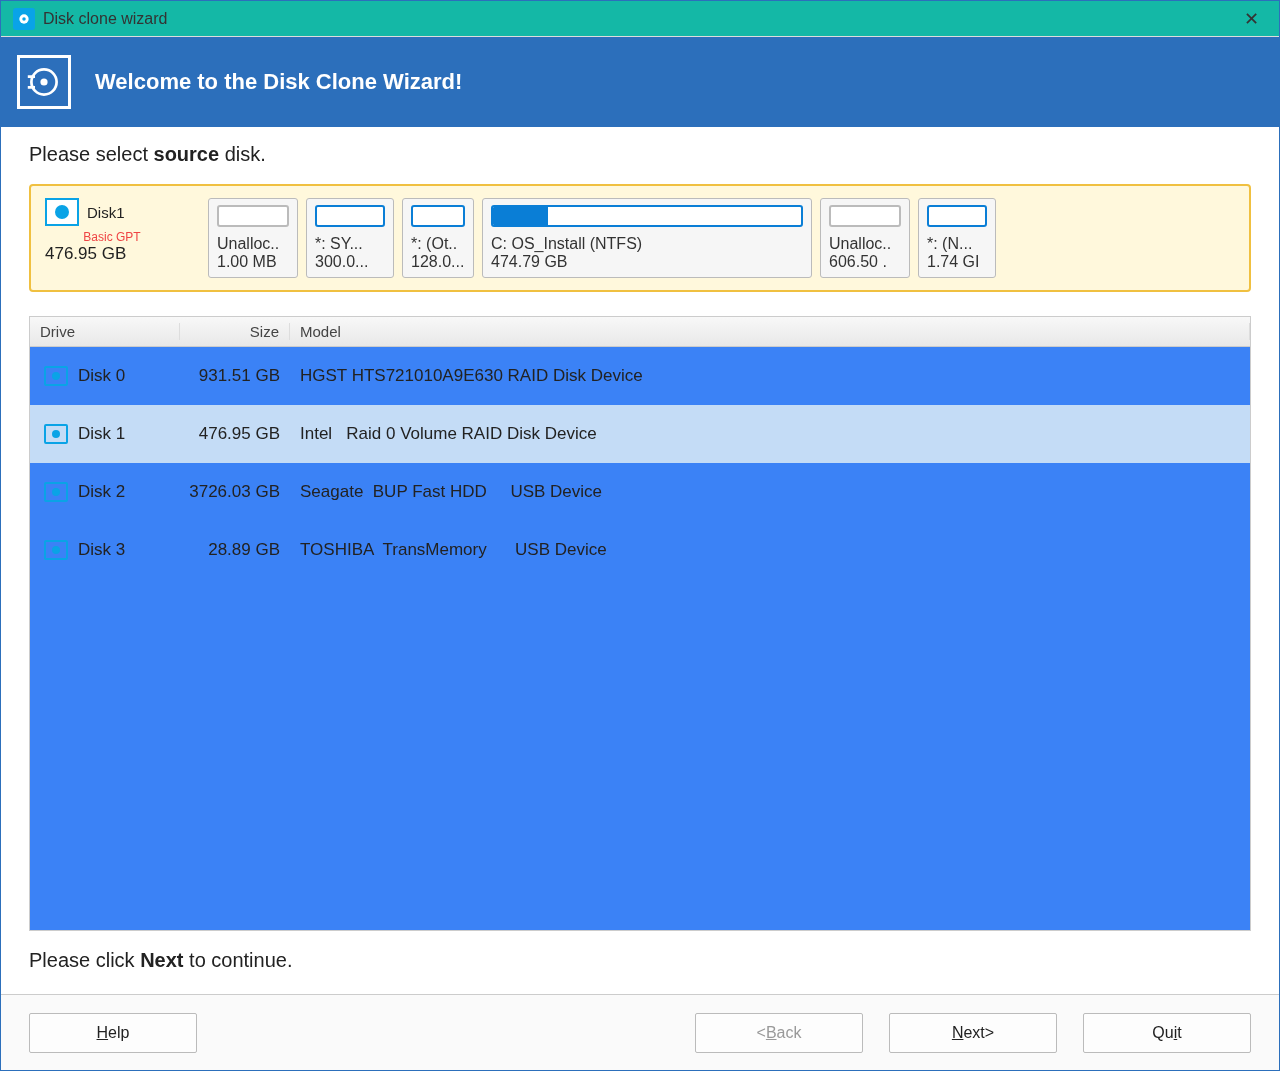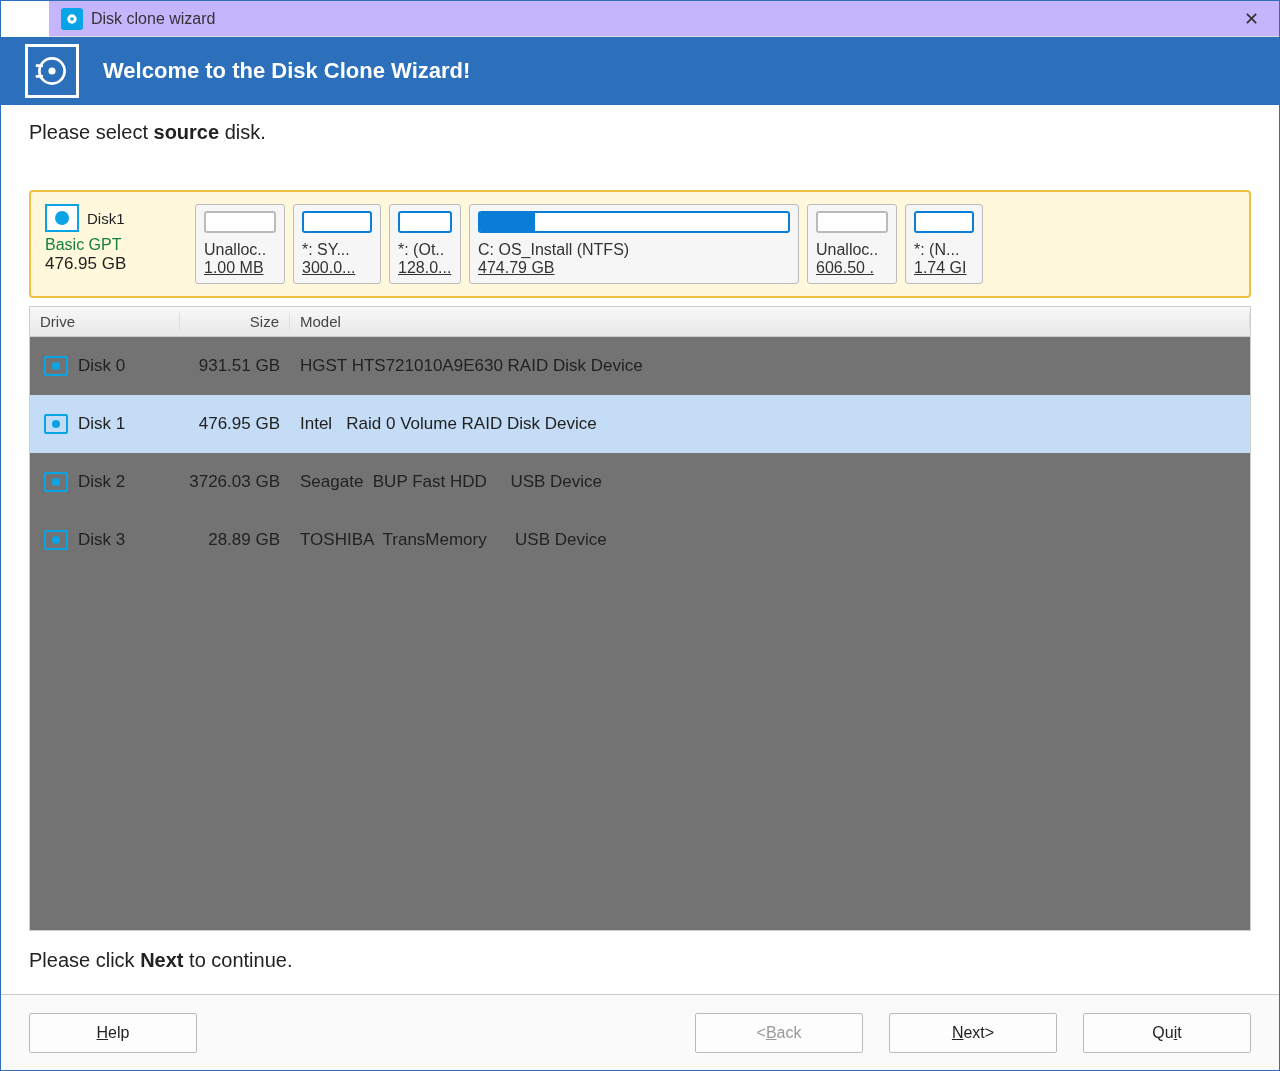--- a/index.html
+++ b/index.html
@@ -6,83 +6,84 @@
 body {
   font-family: "Segoe UI", Tahoma, sans-serif;
   font-size: 15px;
   background: #fff;
   width: 1280px;
   height: 1071px;
   overflow: hidden;
 }
 .window { width: 1280px; height: 1071px; border: 1px solid #2c6fbb; display: flex; flex-direction: column; }
 .titlebar {
-  height: 36px; background: #c4b5fd; display: flex; align-items: center;
-  justify-content: space-between; padding: 0 12px; border-bottom: 1px solid #ddd; margin-left: 48px;
+  height: 36px; background: #14b8a6; display: flex; align-items: center;
+  justify-content: space-between; padding: 0 12px; border-bottom: 1px solid #ddd;
 }
 .titlebar-left { display: flex; align-items: center; gap: 8px; }
 .app-icon {
   width: 22px; height: 22px; background: #09a3e8; border-radius: 3px;
   display: flex; align-items: center; justify-content: center; color: #fff;
   font-size: 12px; font-weight: bold;
 }
 .titlebar-title { font-size: 16px; color: #333; }
 .close-btn { font-size: 18px; color: #333; cursor: pointer; padding: 2px 8px; background: none; border: none; }
 
 .banner {
-  height: 68px; background: #2c6fbb; display: flex; align-items: center;
-  padding: 0 24px; gap: 24px;
+  height: 90px; background: #2c6fbb; display: flex; align-items: center;
+  padding: 0 16px; gap: 24px;
 }
 .banner-icon {
   width: 54px; height: 54px; border: 3px solid #fff; display: flex;
   align-items: center; justify-content: center;
 }
 .banner-icon svg { width: 36px; height: 36px; }
 .banner-title { color: #fff; font-size: 22px; font-weight: bold; }
 
 .content {
   flex: 1; background: #fff; padding: 16px 28px 0 28px;
   display: flex; flex-direction: column; overflow: hidden;
 }
 .instruction { font-size: 20px; color: #222; margin-bottom: 18px; }
 .instruction b { font-weight: bold; }
 
 .disk-layout {
   border: 2px solid #f0c040; background: #fff8dc; border-radius: 4px;
-  padding: 12px 14px; display: flex; gap: 10px; margin-bottom: 8px; margin-top: 28px;
+  padding: 12px 14px; display: flex; gap: 23px; margin-bottom: 8px;
 }
 .disk-info { display: flex; flex-direction: column; min-width: 140px; padding-right: 6px; }
 .disk-info-head { display: flex; align-items: center; gap: 8px; margin-bottom: 4px; }
 .disk-mini-icon {
   width: 34px; height: 28px; border: 2px solid #0aa3e6; display: flex;
   align-items: center; justify-content: center; background: #fff;
 }
 .disk-mini-icon-circle { width: 14px; height: 14px; border-radius: 50%; background: #0aa3e6; }
 .disk-name { font-size: 15px; color: #222; }
-.disk-type { font-size: 16px; color: #15803d; }
+.disk-type { font-size: 12px; color: #ef4444; text-align: center; }
 .disk-size { font-size: 17px; color: #222; }
 
 .partitions { display: flex; gap: 8px; flex: 1; }
 .partition {
   border: 1px solid #bbb; background: #f6f6f6; border-radius: 3px;
   padding: 6px 8px; display: flex; flex-direction: column; justify-content: flex-start;
   min-width: 0; overflow: hidden;
 }
 .partbar {
   height: 22px; border: 2px solid #0a7ed6; border-radius: 3px; background: #fff;
   margin-bottom: 8px; position: relative; overflow: hidden;
 }
 .partbar.gray { border-color: #bbb; }
 .partbar-fill { position: absolute; left: 0; top: 0; bottom: 0; background: #0a7ed6; }
 .part-label { font-size: 16px; color: #333; white-space: nowrap; overflow: hidden; text-overflow: clip; }
-.part-size { font-size: 16px; color: #333; white-space: nowrap; overflow: hidden; text-decoration: underline; }
+.part-size { font-size: 16px; color: #333; white-space: nowrap; overflow: hidden; }
 
 .table {
-  border: 1px solid #ccc; flex: 1; display: flex; flex-direction: column; background: #737373;
+  border: 1px solid #ccc; flex: 1; display: flex; flex-direction: column; background: #3b82f6;
   overflow: hidden;
+  margin-top: 16px;
 }
 .thead {
   display: flex; background: linear-gradient(#f8f8f8, #e8e8e8);
   border-bottom: 1px solid #ccc; height: 30px; align-items: center;
   font-size: 15px; color: #444;
 }
 .th { padding: 0 10px; border-right: 1px solid #ddd; }
 .th-drive { width: 150px; }
 .th-size  { width: 110px; text-align: right; }
 .th-model { flex: 1; }

